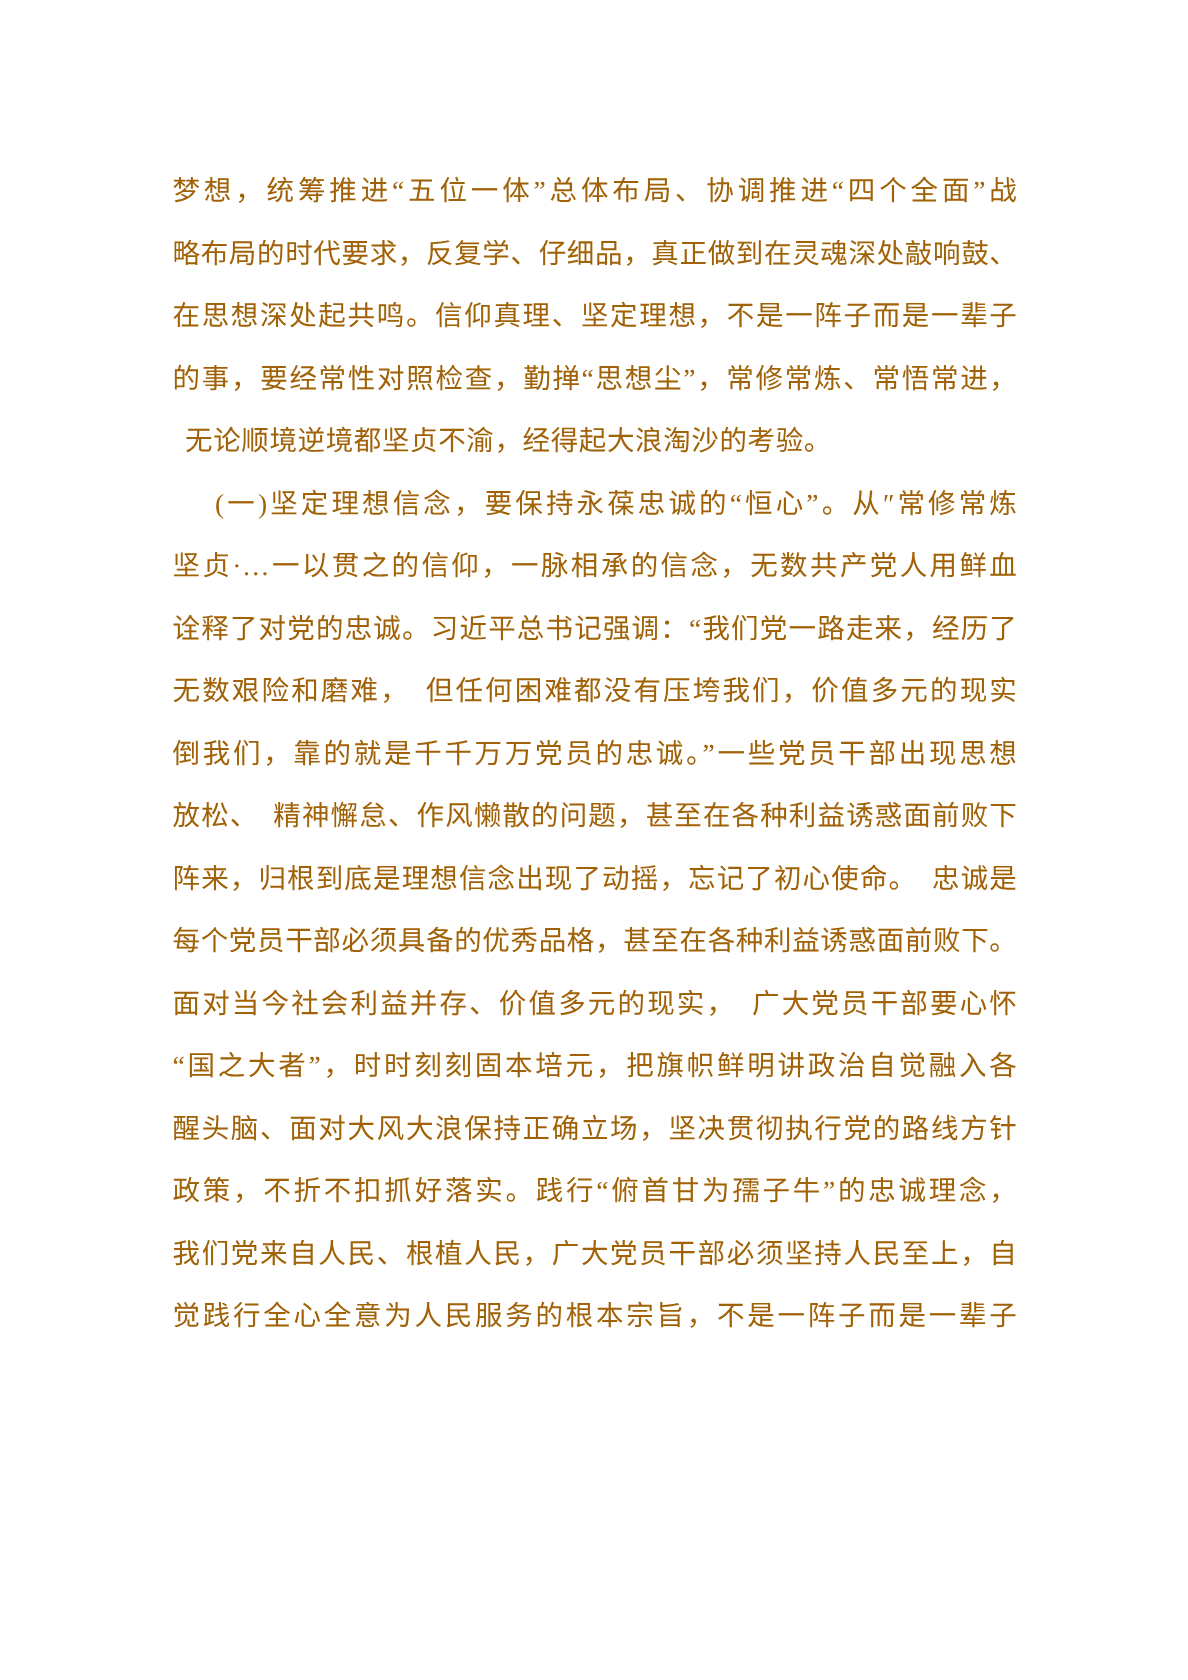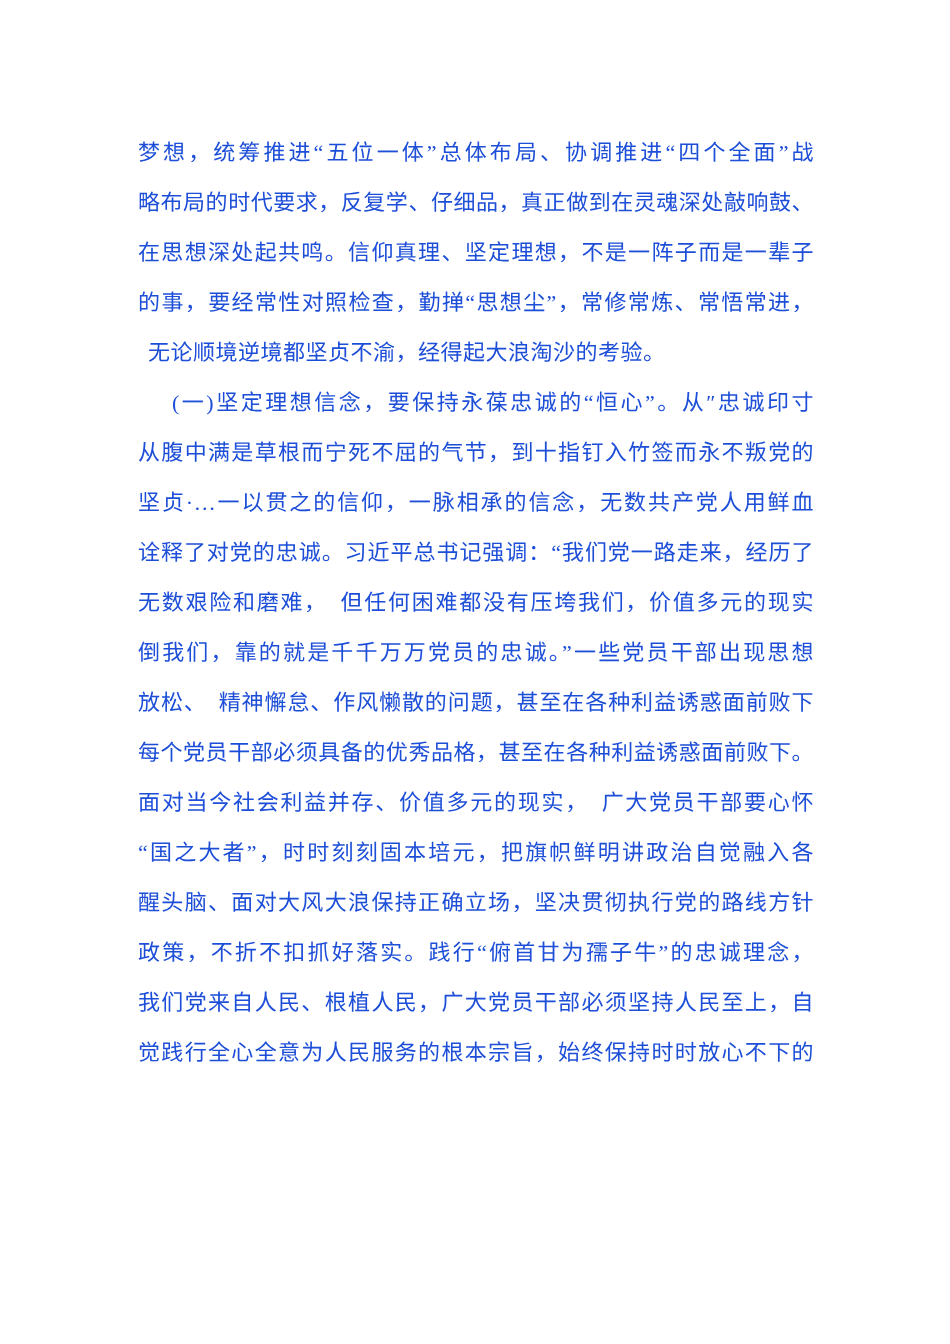--- a/index.html
+++ b/index.html
@@ -26,47 +26,47 @@
   }
   .line {
     font-size: 22px;
     line-height: 50px;
     height: 50px;
     overflow: hidden;
     letter-spacing: 0.5px;
     text-align: justify;
     text-align-last: justify;
     white-space: nowrap;
-    color: #1d4ed8;
+    color: #a16207;
   }
   .line.short {
     text-align: right;
     text-align-last: left;
   }
   .seg { font-weight: normal; }
   .seg.bold { font-weight: normal; }
 </style>
 </head>
 <body>
 
 <div class="page">
   <div class="text-block" id="doc-lines">
       <div class="line"><span class="seg">梦想，统筹推进“五位一体”总体布局、协调推进“四个全面”战</span></div>
       <div class="line"><span class="seg">略布局的时代要求，反复学、仔细品，真正做到在灵魂深处敲响鼓、</span></div>
       <div class="line"><span class="seg">在思想深处起共鸣。信仰真理、坚定理想，不是一阵子而是一辈子</span></div>
       <div class="line"><span class="seg">的事，要经常性对照检查，勤掸“思想尘”，常修常炼、常悟常进，</span></div>
       <div class="line short" style="text-indent: 10px;"><span class="seg">无论顺境逆境都坚贞不渝，经得起大浪淘沙的考验。</span></div>
-      <div class="line" style="text-indent: 34px;"><span class="seg bold">(一)坚定理想信念，要保持永葆忠诚的“恒心”</span><span class="seg">。从″忠诚印寸</span></div>
-      <div class="line"><span class="seg">从腹中满是草根而宁死不屈的气节，到十指钉入竹签而永不叛党的</span></div>
+      <div class="line" style="text-indent: 34px;"><span class="seg bold">(一)坚定理想信念，要保持永葆忠诚的“恒心”</span><span class="seg">。从″常修常炼</span></div>
       <div class="line"><span class="seg">坚贞·…一以贯之的信仰，一脉相承的信念，无数共产党人用鲜血</span></div>
       <div class="line"><span class="seg">诠释了对党的忠诚。习近平总书记强调：“我们党一路走来，经历了</span></div>
       <div class="line"><span class="seg">无数艰险和磨难，　但任何困难都没有压垮我们，价值多元的现实</span></div>
       <div class="line"><span class="seg">倒我们，靠的就是千千万万党员的忠诚。”一些党员干部出现思想</span></div>
       <div class="line"><span class="seg">放松、　精神懈怠、作风懒散的问题，甚至在各种利益诱惑面前败下</span></div>
+      <div class="line"><span class="seg">阵来，归根到底是理想信念出现了动摇，忘记了初心使命。　忠诚是</span></div>
       <div class="line"><span class="seg">每个党员干部必须具备的优秀品格，甚至在各种利益诱惑面前败下。</span></div>
       <div class="line"><span class="seg">面对当今社会利益并存、价值多元的现实，　广大党员干部要心怀</span></div>
       <div class="line"><span class="seg">“国之大者”，时时刻刻固本培元，把旗帜鲜明讲政治自觉融入各</span></div>
       <div class="line"><span class="seg">醒头脑、面对大风大浪保持正确立场，坚决贯彻执行党的路线方针</span></div>
       <div class="line"><span class="seg">政策，不折不扣抓好落实。践行“俯首甘为孺子牛”的忠诚理念，</span></div>
       <div class="line"><span class="seg">我们党来自人民、根植人民，广大党员干部必须坚持人民至上，自</span></div>
-      <div class="line"><span class="seg">觉践行全心全意为人民服务的根本宗旨，始终保持时时放心不下的</span></div>
+      <div class="line"><span class="seg">觉践行全心全意为人民服务的根本宗旨，不是一阵子而是一辈子</span></div>
     </div>
 </div>
 
 </body></html>

